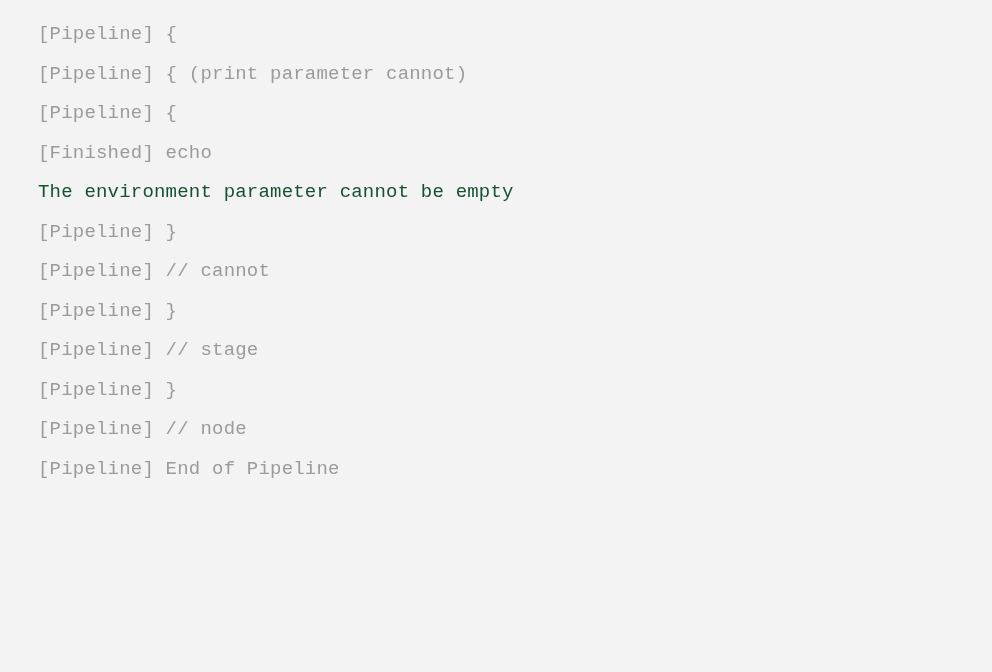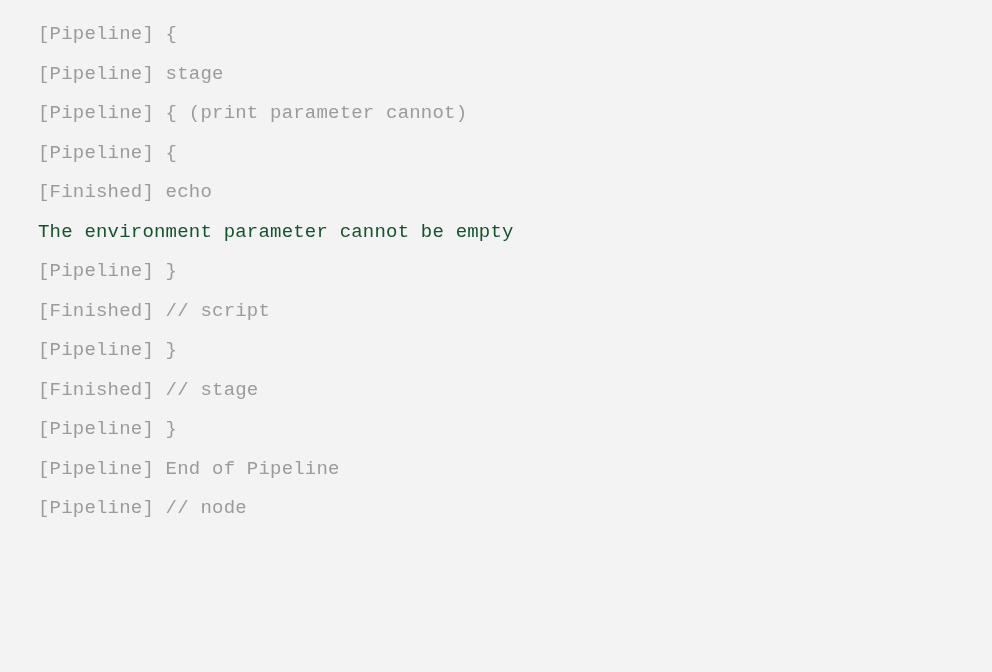--- a/index.html
+++ b/index.html
@@ -30,25 +30,24 @@
     }
     .normal-line {
       color: #14532d;
     }
   </style>
 </head>
 <body>
 
 <div class="console-output">
   <div class="log-line pipeline-line">[Pipeline] {</div>
-  <div class="log-line pipeline-line">[Pipeline] stage</div>
   <div class="log-line pipeline-line">[Pipeline] { (print parameter cannot)</div>
   <div class="log-line pipeline-line">[Pipeline] {</div>
   <div class="log-line pipeline-line">[Finished] echo</div>
   <div class="log-line normal-line">The environment parameter cannot be empty</div>
   <div class="log-line pipeline-line">[Pipeline] }</div>
-  <div class="log-line pipeline-line">[Finished] // script</div>
+  <div class="log-line pipeline-line">[Pipeline] // cannot</div>
   <div class="log-line pipeline-line">[Pipeline] }</div>
-  <div class="log-line pipeline-line">[Finished] // stage</div>
+  <div class="log-line pipeline-line">[Pipeline] // stage</div>
   <div class="log-line pipeline-line">[Pipeline] }</div>
+  <div class="log-line pipeline-line">[Pipeline] // node</div>
   <div class="log-line pipeline-line">[Pipeline] End of Pipeline</div>
-  <div class="log-line pipeline-line">[Pipeline] // node</div>
 </div>
 
 </body></html>

